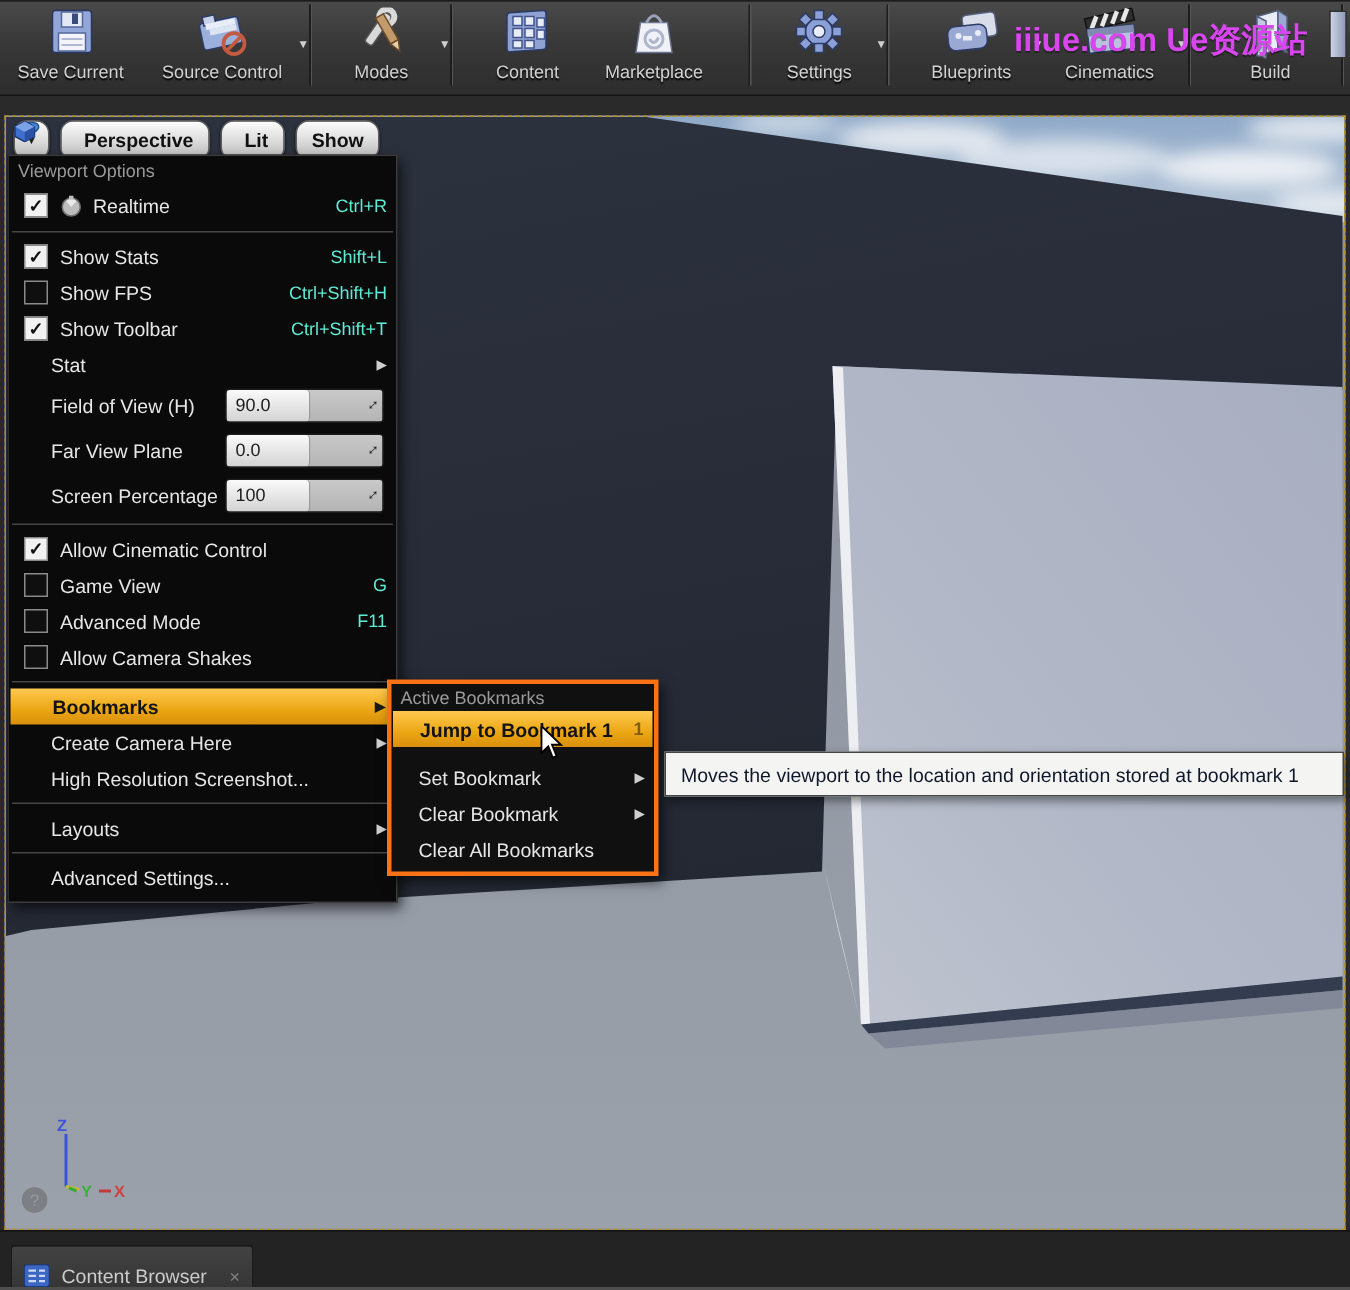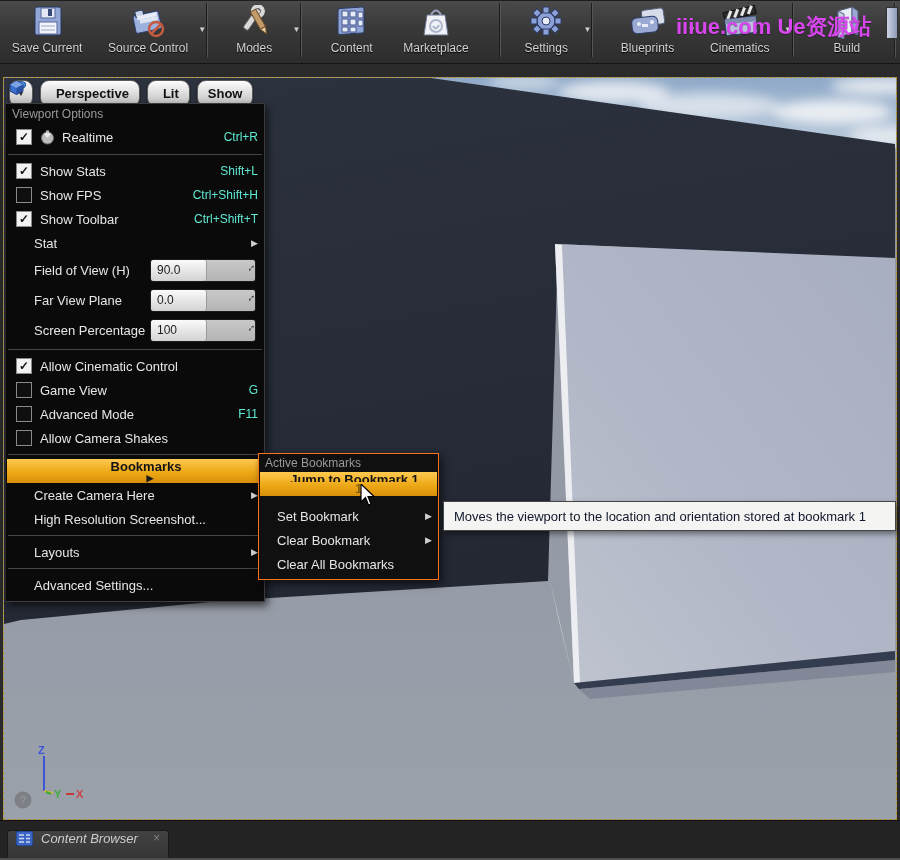--- a/index.html
+++ b/index.html
@@ -63,42 +63,42 @@
     display:flex;align-items:center;justify-content:center;background:#0f0f0f;
     font-size:12px;color:#fff;
   }
   .cb.checked{background:#f2f2f2;color:#111;font-weight:bold;}
   .mi-icon{margin-right:7px;display:flex;flex:none;}
   .mlabel{flex:1;white-space:nowrap;overflow:hidden;}
   .mshort{color:#5eead4;font-size:12px;margin-left:8px;white-space:nowrap;}
   .marrow{color:#cfcfcf;font-size:9px;margin-left:8px;}
   .mrow.hl{
     background:linear-gradient(180deg,#ffc950,#eba613 60%,#d98f0c);
-    color:#131313;font-weight:bold;margin:0 1px;flex-direction:column;
+    color:#131313;font-weight:bold;margin:0 1px;
   }
   .mrow.hl .marrow{color:#1a1a1a;}
   .mrow.hl .mshort{color:#7d5e10;}
   .input-row{height:30px;padding-right:8px;}
   .spin-field{
     width:104px;height:21px;flex:none;border-radius:3px;overflow:hidden;
     background:linear-gradient(180deg,#c9c9c9,#b4b4b4);
-    border:1px solid #1b1b1b;display:flex;gap:18px;
+    border:1px solid #1b1b1b;display:flex;align-items:center;gap:18px;
   }
   .fval{
     width:56px;height:100%;box-sizing:border-box;padding:0 0 0 6px;
     background:linear-gradient(180deg,#fafafa,#d3d3d3);
     border-right:1px solid #9a9a9a;border-radius:3px;
     color:#1c1c1c;font-size:12px;display:flex;align-items:center;
   }
   .fspin{flex:1;display:flex;justify-content:flex-end;padding-right:4px;}
   .diag{display:inline-block;transform:rotate(45deg);font-size:11px;color:#222;font-weight:bold;}
   
   .submenu{
     position:absolute;left:258px;top:453px;width:181px;
-    background:#101010;border:1px solid #f97316;box-shadow:3px 4px 8px rgba(0,0,0,.6);
+    background:#101010;border:3px solid #f97316;box-shadow:3px 4px 8px rgba(0,0,0,.6);
     z-index:11;color:#e6e6e6;font-size:13px;box-sizing:border-box;padding-bottom:3px;
   }
   .submenu .mheader{height:18px;line-height:18px;}
   .submenu .mrow{padding-left:18px;}
   .gap8{height:8px;}
   
   .tooltip{
     position:absolute;left:443px;top:501px;width:453px;height:30px;z-index:12;
     background:#f4f4f2;border:1px solid #454545;box-sizing:border-box;
     display:flex;align-items:center;padding:0 10px;
@@ -109,21 +109,21 @@
   
   .bottombar{
     position:absolute;left:0;top:820px;width:900px;height:40px;
     background:#232323;border-top:1px solid #111;
   }
   .bottombar .base{position:absolute;left:0;bottom:0;width:900px;height:3px;background:#4e4e4e;}
   .tab{
     position:absolute;left:7px;top:9px;width:162px;height:28px;
     background:linear-gradient(180deg,#424242,#363636);
     border:1px solid #1a1a1a;border-bottom:none;border-radius:3px 3px 0 0;
-    display:flex;align-items:flex-start;gap:8px;padding:0 8px;box-sizing:border-box;font-style:italic;
+    display:flex;align-items:flex-end;gap:8px;padding:0 8px;box-sizing:border-box;
   }
   .tab .tabname{color:#cccccc;font-size:13px;flex:1;}
   .tab .tabclose{color:#808080;font-size:12px;}
 </style>
 </head>
 <body>
 
 <div class="toolbar">
   <div class="titem" style="width:96px">
     <span class="ticon">

